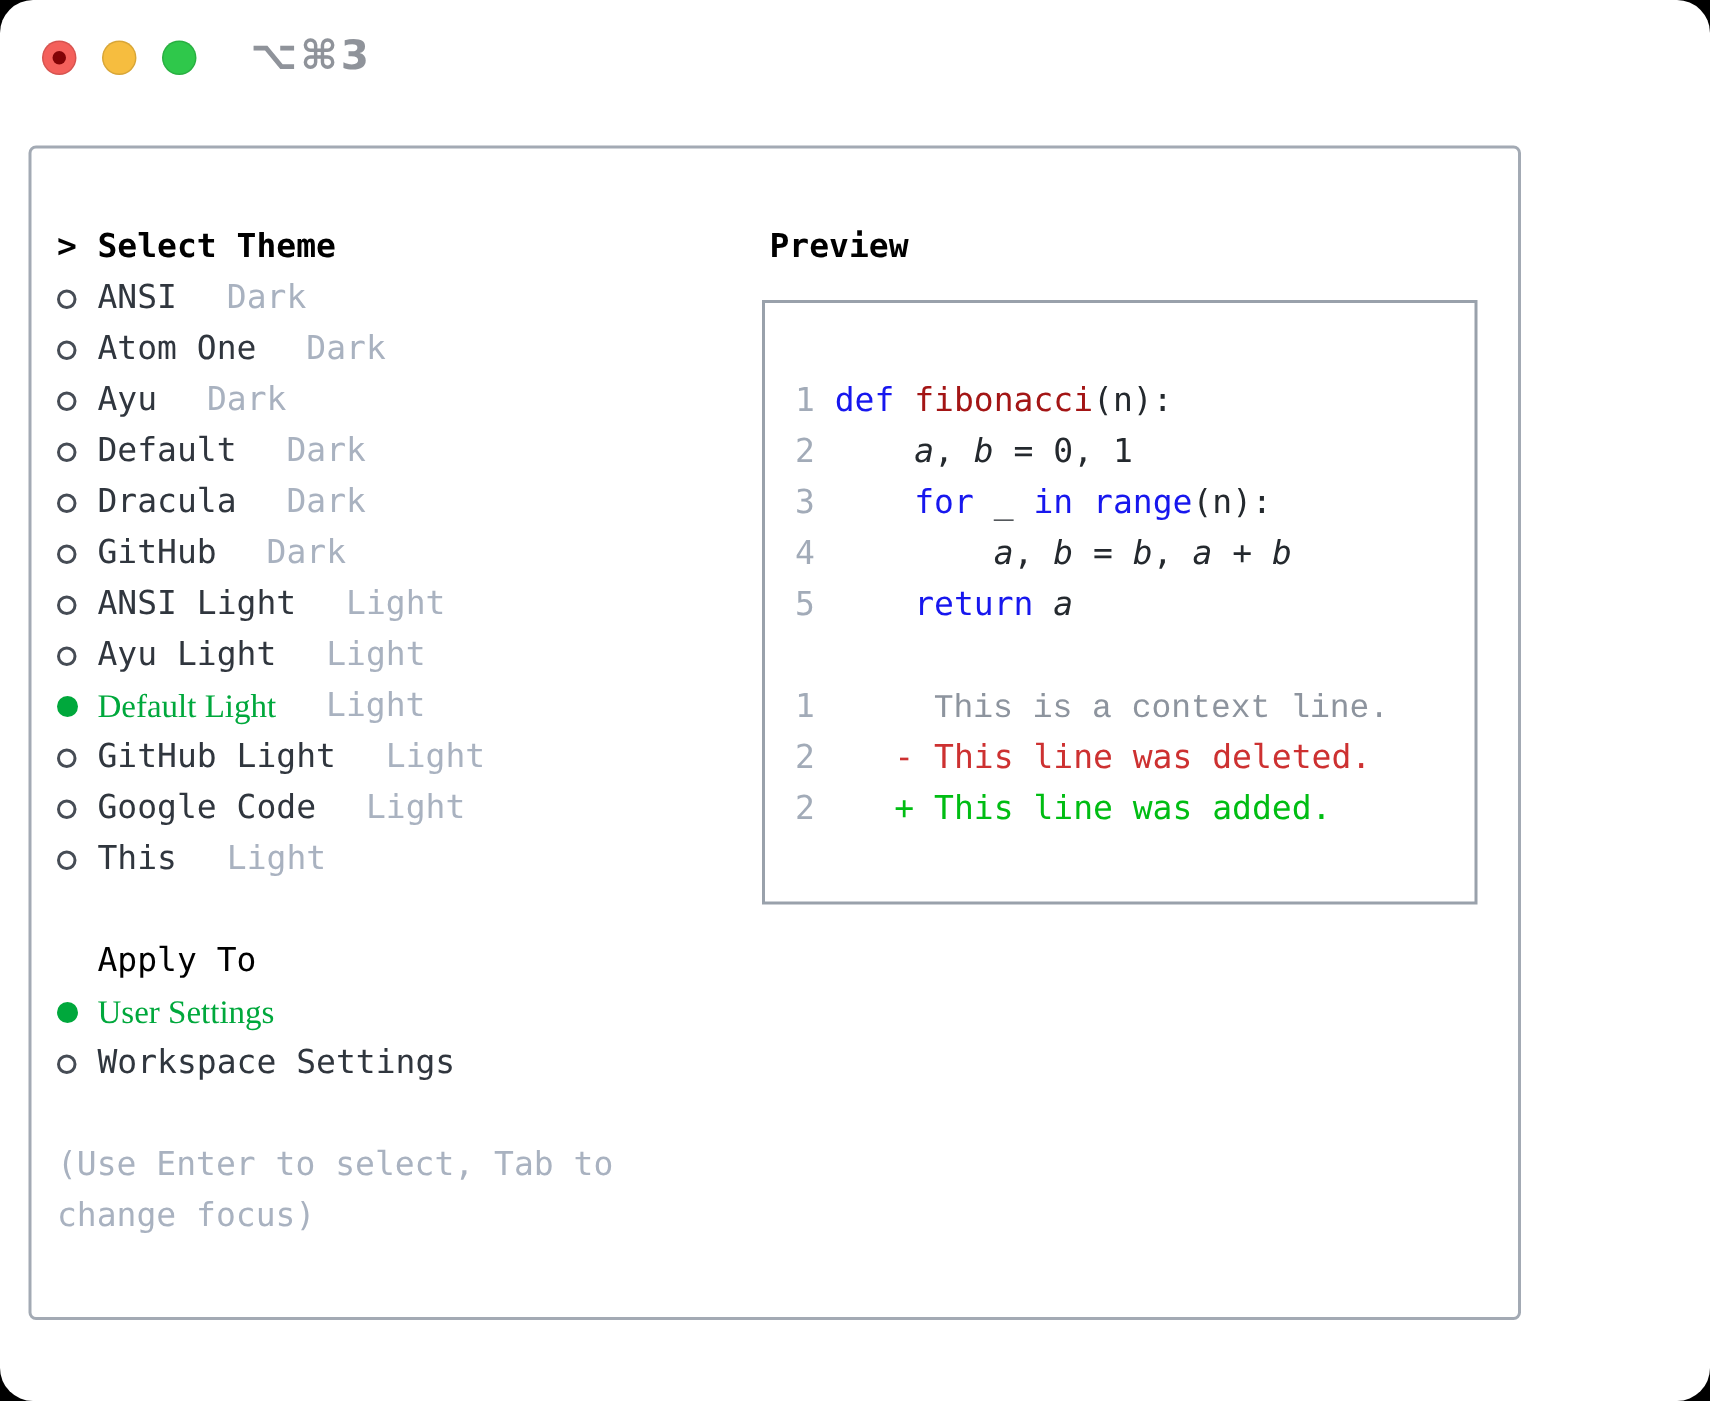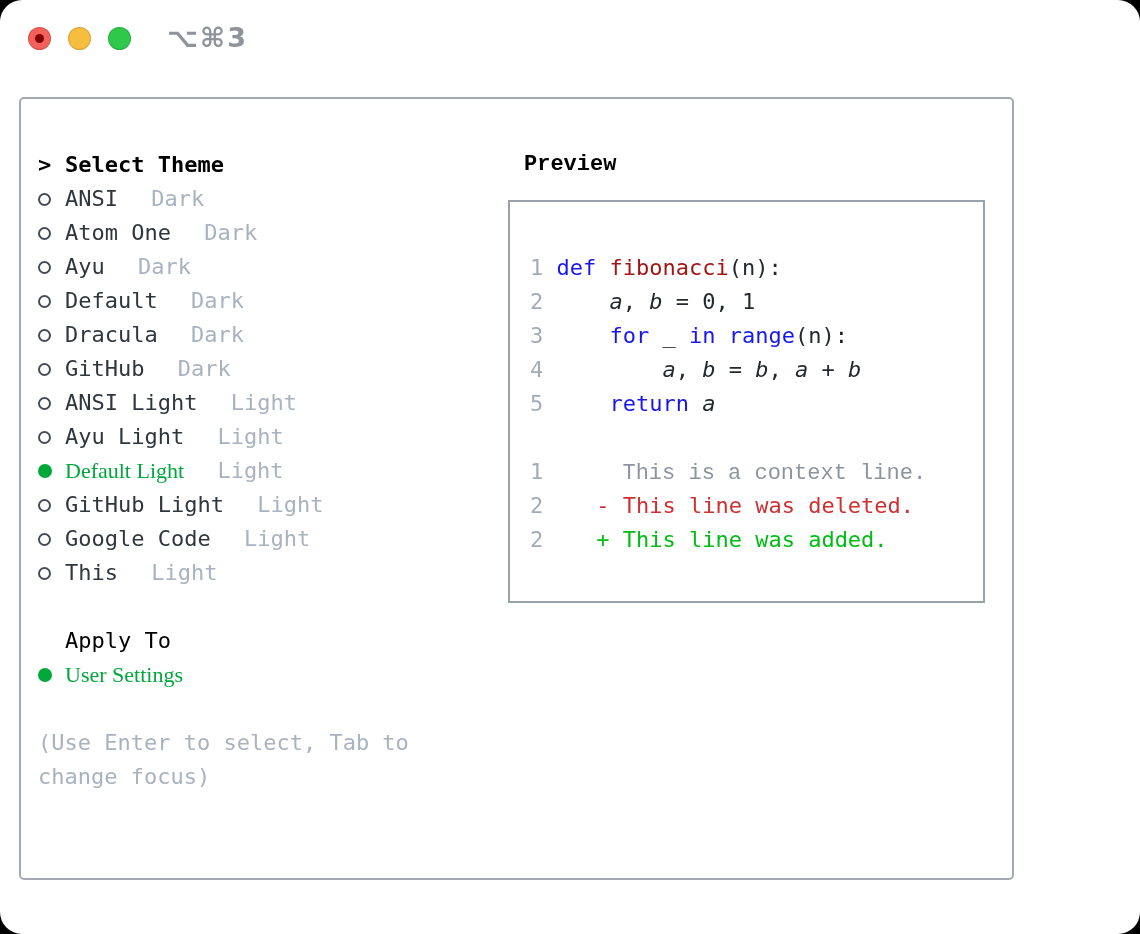--- a/index.html
+++ b/index.html
@@ -39,22 +39,22 @@
   .cursor{font-weight:700;color:var(--heading-black);}
   .radio{width:13px;height:13px;border-radius:50%;border:2px solid var(--radio-ring);}
   .radio.sel{border:0;background:var(--accent-green);width:14px;height:14px;}
   .hdr{font-weight:700;color:var(--heading-black);}
   .subhdr{font-weight:500;color:var(--heading-black);}
   .tname{color:var(--text-dark);}
   .tname.sel{color:var(--accent-green);font-family:Liberation Serif, serif;}
   .tvariant{color:var(--muted-gray);margin-left:20px;}
   .help{color:var(--muted-gray);}
   
-  .preview-heading{position:absolute;left:503px;top:49px;height:34px;
-    line-height:34px;font-weight:700;color:var(--heading-black);font-family:Liberation Mono, monospace;}
+  .preview-heading{position:absolute;left:492px;top:49px;height:34px;
+    line-height:34px;font-weight:700;color:var(--heading-black);}
   .preview-box{position:absolute;left:487px;top:101px;width:477px;height:403px;
     border:2px solid var(--box-border);background:#fff;
     padding:49px 0 0 20px;overflow:hidden;}
   .cline{display:flex;height:34px;line-height:34px;white-space:pre;}
   .lnum{color:var(--line-number-gray);width:1ch;flex:0 0 auto;}
   .lcontent{white-space:pre;color:#24292E;}
   .seg-kw{color:var(--keyword-blue);}
   .seg-fn{color:var(--function-red);}
   .seg-v{font-style:italic;}
   .seg-ctx{color:var(--context-gray);font-family:Liberation Mono, monospace;}
@@ -85,20 +85,21 @@
         <div class="row"><span class="marker"><span class="radio"></span></span><span class="tname">GitHub</span><span class="tvariant"> Dark</span></div>
         <div class="row"><span class="marker"><span class="radio"></span></span><span class="tname">ANSI Light</span><span class="tvariant"> Light</span></div>
         <div class="row"><span class="marker"><span class="radio"></span></span><span class="tname">Ayu Light</span><span class="tvariant"> Light</span></div>
         <div class="row"><span class="marker"><span class="radio sel"></span></span><span class="tname sel">Default Light</span><span class="tvariant"> Light</span></div>
         <div class="row"><span class="marker"><span class="radio"></span></span><span class="tname">GitHub Light</span><span class="tvariant"> Light</span></div>
         <div class="row"><span class="marker"><span class="radio"></span></span><span class="tname">Google Code</span><span class="tvariant"> Light</span></div>
         <div class="row"><span class="marker"><span class="radio"></span></span><span class="tname">This</span><span class="tvariant"> Light</span></div>
         <div class="row"></div>
         <div class="row"><span class="marker"></span><span class="subhdr">Apply To</span></div>
         <div class="row"><span class="marker"><span class="radio sel"></span></span><span class="tname sel">User Settings</span></div>
+        <div class="row"><span class="marker"><span class="radio"></span></span><span class="tname">Workspace Settings</span></div>
         <div class="row"></div>
         <div class="row"><span class="help">(Use Enter to select, Tab to</span></div>
         <div class="row"><span class="help">change focus)</span></div>
       </div>
     <div class="preview-heading">Preview</div>
     <div class="preview-box" id="preview-box">
         <div class="cline"><span class="lnum">1</span><span class="lcontent"><span> </span><span class="seg-kw">def</span><span> </span><span class="seg-fn">fibonacci</span><span>(n):</span></span></div>
         <div class="cline"><span class="lnum">2</span><span class="lcontent"><span>     </span><span class="seg-v">a</span><span>, </span><span class="seg-v">b</span><span> = 0, 1</span></span></div>
         <div class="cline"><span class="lnum">3</span><span class="lcontent"><span>     </span><span class="seg-kw">for</span><span> _ </span><span class="seg-kw">in</span><span> </span><span class="seg-kw">range</span><span>(n):</span></span></div>
         <div class="cline"><span class="lnum">4</span><span class="lcontent"><span>         </span><span class="seg-v">a</span><span>, </span><span class="seg-v">b</span><span> = </span><span class="seg-v">b</span><span>, </span><span class="seg-v">a</span><span> + </span><span class="seg-v">b</span></span></div>

